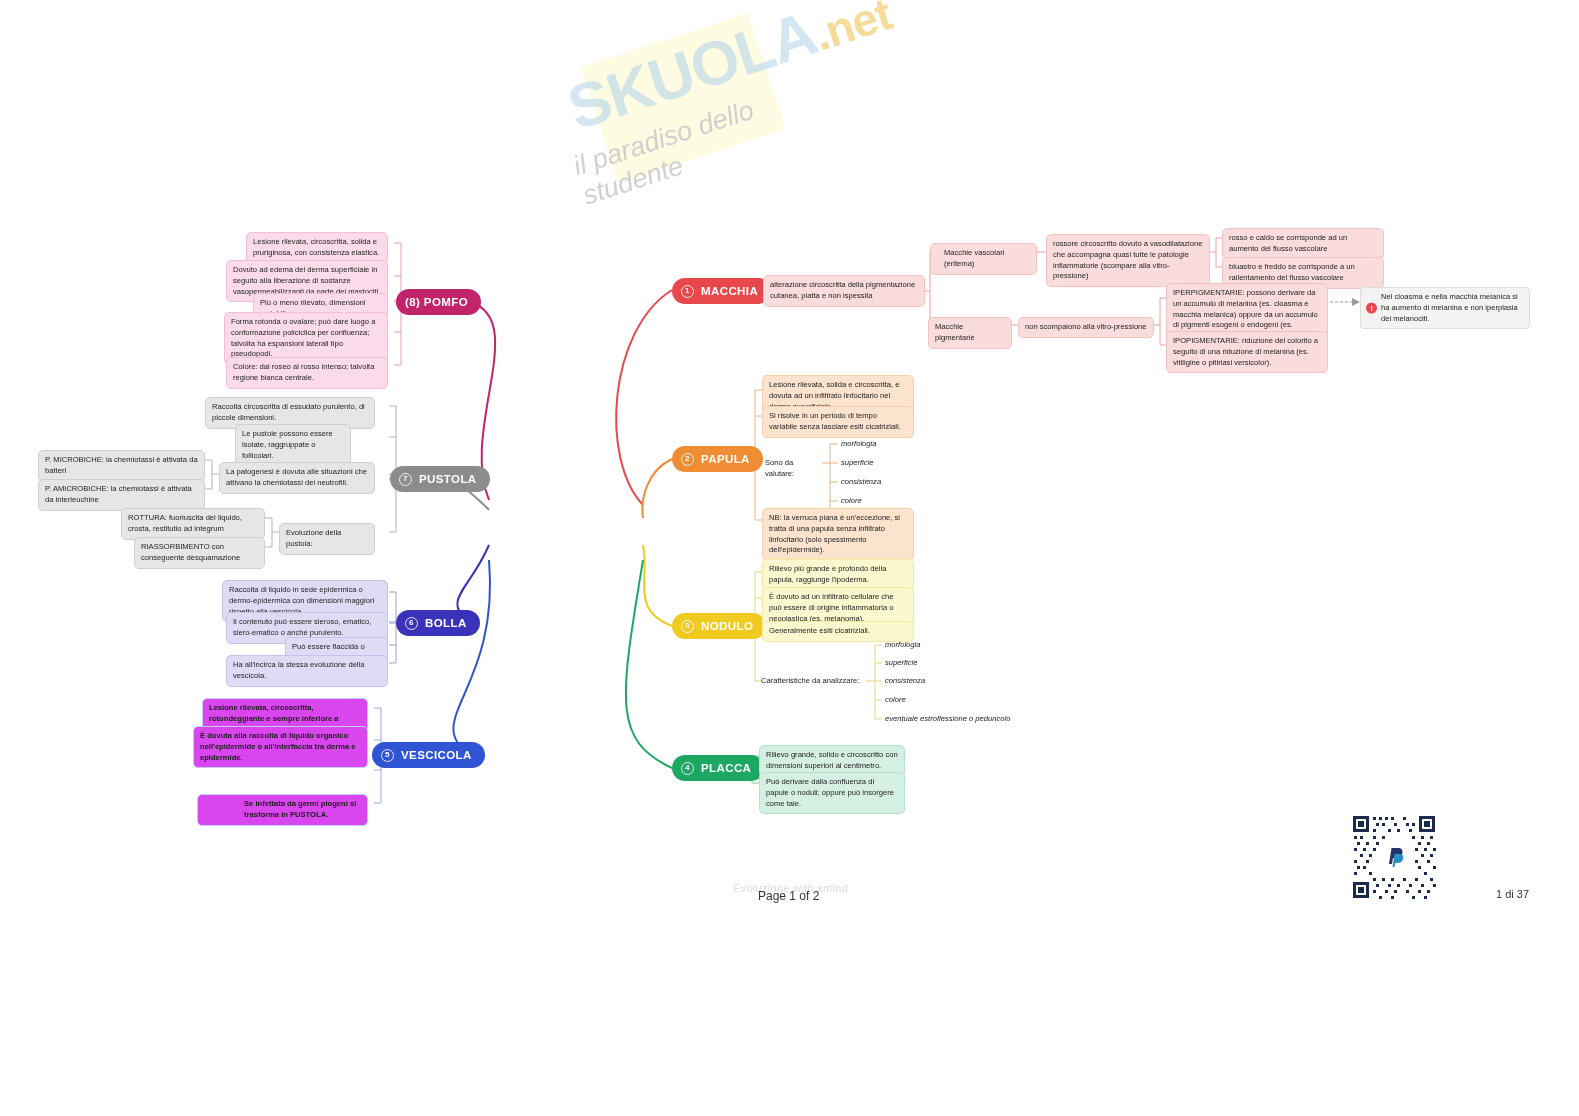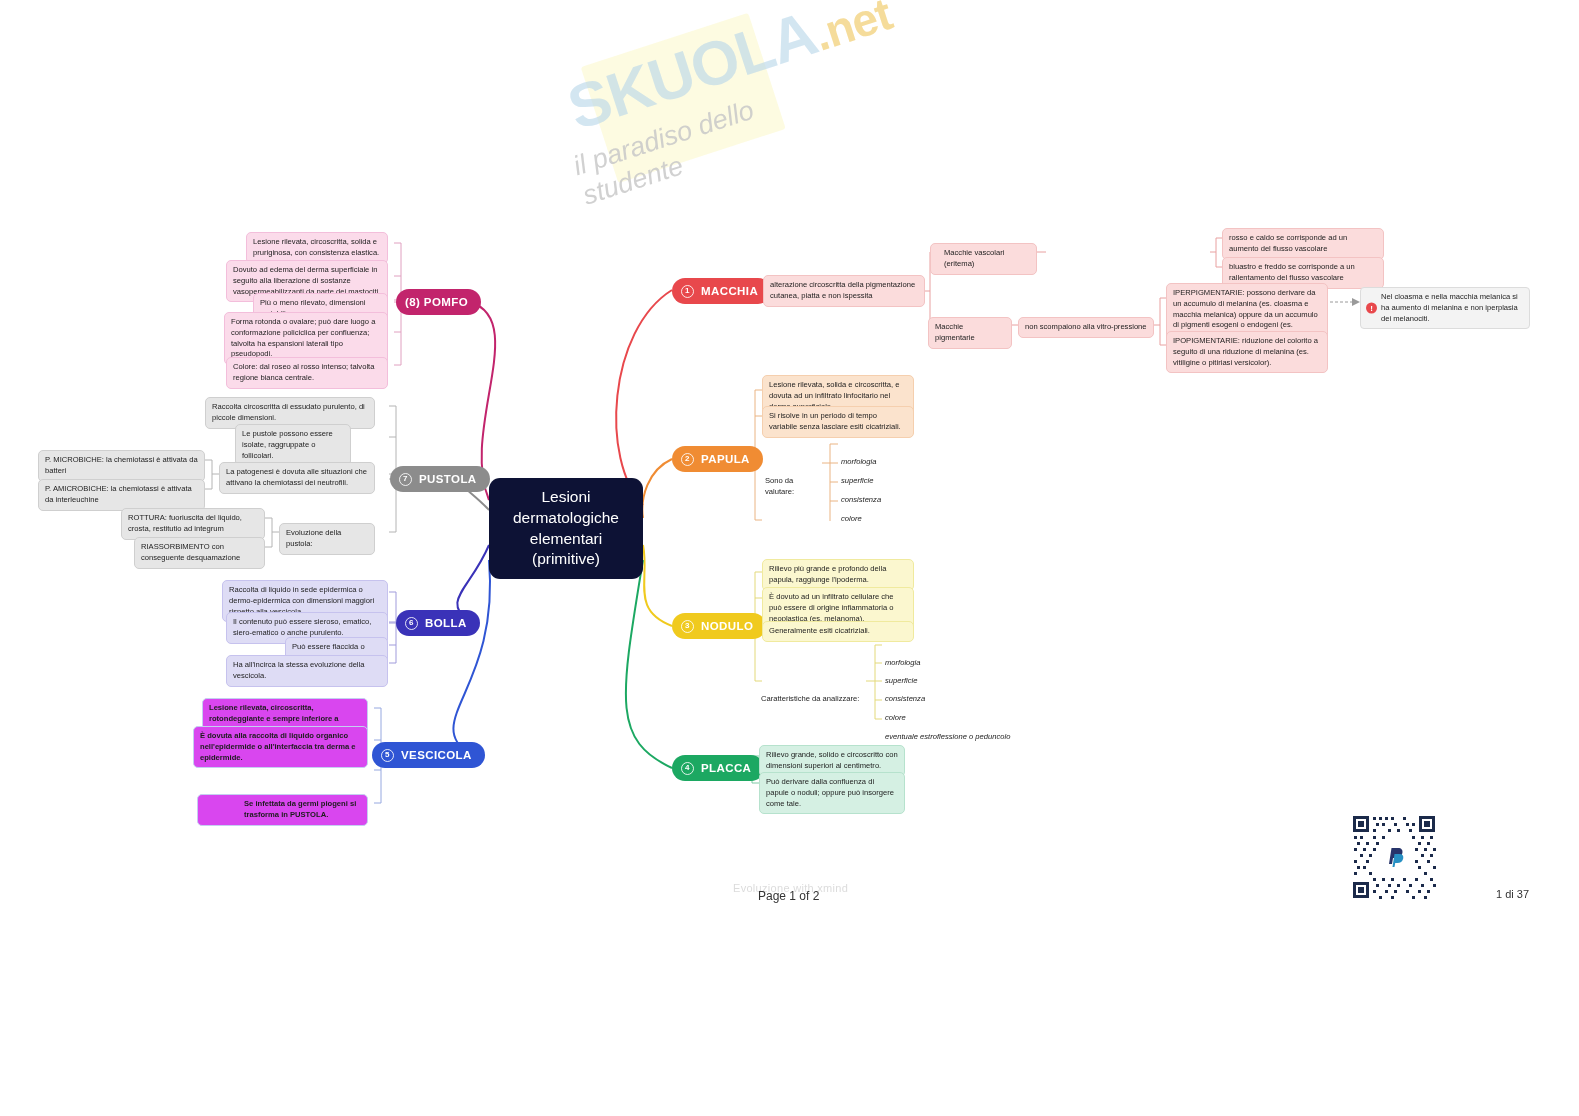--- a/index.html
+++ b/index.html
@@ -70,21 +70,21 @@
     white-space:nowrap;
   }
 
   
   .leaf {
     position:absolute; border-radius:5px;
     font-size:7.6px; line-height:1.42; color:#1c1c1c;
     padding:4px 6px; border:1px solid transparent;
   }
   .leaf.plain {
-    background:none; border:none; padding:20px 3px;
+    background:none; border:none; padding:2px 3px;
   }
   .leaf.italic { font-style:italic; }
 
   
   .c-red    { background:#fbdcdc; border-color:#f3c3c3; }
   .c-red-d  { background:#e8484c; }
   .c-orange { background:#fbe3cd; border-color:#f5cfae; }
   .c-orange-d{ background:#f08c33; }
   .c-yellow { background:#fbf7cf; border-color:#f0ea9e; }
   .c-yellow-d{ background:#f0ca1e; }
@@ -261,31 +261,29 @@
       <path d="M394 302 L 401 302"></path>
       <path d="M401 243 L 401 365"></path>
       <path d="M401 243 L 394 243"></path>
       <path d="M401 276 L 394 276"></path>
       <path d="M401 300 L 394 300"></path>
       <path d="M401 332 L 394 332"></path>
       <path d="M401 365 L 394 365"></path>
     </g>
   </svg>
 
-  <div class="center-node">
-    <span>Lesioni dermatologiche elementari (primitive)</span>
-  </div>
 
   <div class="pill c-red-d" style="left:672px; top:278px;">
     <span class="num-circle">1</span>
     <span>MACCHIA</span>
   </div>
   <div class="leaf c-red" style="left:763px; top:275px; width:162px;">alterazione circoscritta della pigmentazione cutanea, piatta e non ispessita</div>
 
   <div class="leaf c-red" style="left:930px; top:243px; width:107px;padding-left:13px;">Macchie vascolari (eritema)</div>
+  <div class="leaf c-red" style="left:1046px; top:234px; width:164px;">rossore circoscritto dovuto a vasodilatazione che accompagna quasi tutte le patologie infiammatorie (scompare alla vitro-pressione)</div>
   <div class="leaf c-red" style="left:1222px; top:228px; width:162px;">rosso e caldo se corrisponde ad un aumento del flusso vascolare</div>
   <div class="leaf c-red" style="left:1222px; top:257px; width:162px;">bluastro e freddo se corrisponde a un rallentamento del flusso vascolare</div>
 
   <div class="leaf c-red" style="left:928px; top:317px; width:84px;">Macchie pigmentarie</div>
   <div class="leaf c-red" style="left:1018px; top:317px; width:136px;">non scompaiono alla vitro-pressione</div>
   <div class="leaf c-red" style="left:1166px; top:283px; width:162px;">IPERPIGMENTARIE: possono derivare da un accumulo di melanina (es. cloasma e macchia melanica) oppure da un accumulo di pigmenti esogeni o endogeni (es. carotene)</div>
   <div class="leaf c-red" style="left:1166px; top:331px; width:162px;">IPOPIGMENTARIE: riduzione del colorito a seguito di una riduzione di melanina (es. vitiligine o pitiriasi versicolor).</div>
 
   <div class="note" style="left:1360px; top:287px; width:170px;">
     <span class="bang">!</span>
@@ -296,20 +294,21 @@
     <span class="num-circle">2</span>
     <span>PAPULA</span>
   </div>
   <div class="leaf c-orange" style="left:762px; top:375px; width:152px;">Lesione rilevata, solida e circoscritta, e dovuta ad un infiltrato linfocitario nel derma superficiale.</div>
   <div class="leaf c-orange" style="left:762px; top:406px; width:152px;">Si risolve in un periodo di tempo variabile senza lasciare esiti cicatriziali.</div>
   <div class="leaf plain" style="left:762px; top:456px; width:62px;">Sono da valutare:</div>
   <div class="leaf plain italic" style="left:838px; top:437px;">morfologia</div>
   <div class="leaf plain italic" style="left:838px; top:456px;">superficie</div>
   <div class="leaf plain italic" style="left:838px; top:475px;">consistenza</div>
   <div class="leaf plain italic" style="left:838px; top:494px;">colore</div>
+  <div class="leaf c-orange" style="left:762px; top:508px; width:152px;">NB: la verruca piana è un'eccezione, si tratta di una papula senza infiltrato linfocitario (solo spessimento dell'epidermide).</div>
 
   <div class="pill c-yellow-d" style="left:672px; top:613px;">
     <span class="num-circle">3</span>
     <span>NODULO</span>
   </div>
   <div class="leaf c-yellow" style="left:762px; top:559px; width:152px;">Rilievo più grande e profondo della papula, raggiunge l'ipoderma.</div>
   <div class="leaf c-yellow" style="left:762px; top:587px; width:152px;">È dovuto ad un infiltrato cellulare che può essere di origine infiammatoria o neoplastica (es. melanoma).</div>
   <div class="leaf c-yellow" style="left:762px; top:621px; width:152px;">Generalmente esiti cicatriziali.</div>
   <div class="leaf plain" style="left:758px; top:674px; width:110px;">Caratteristiche da analizzare:</div>
   <div class="leaf plain italic" style="left:882px; top:638px;">morfologia</div>

